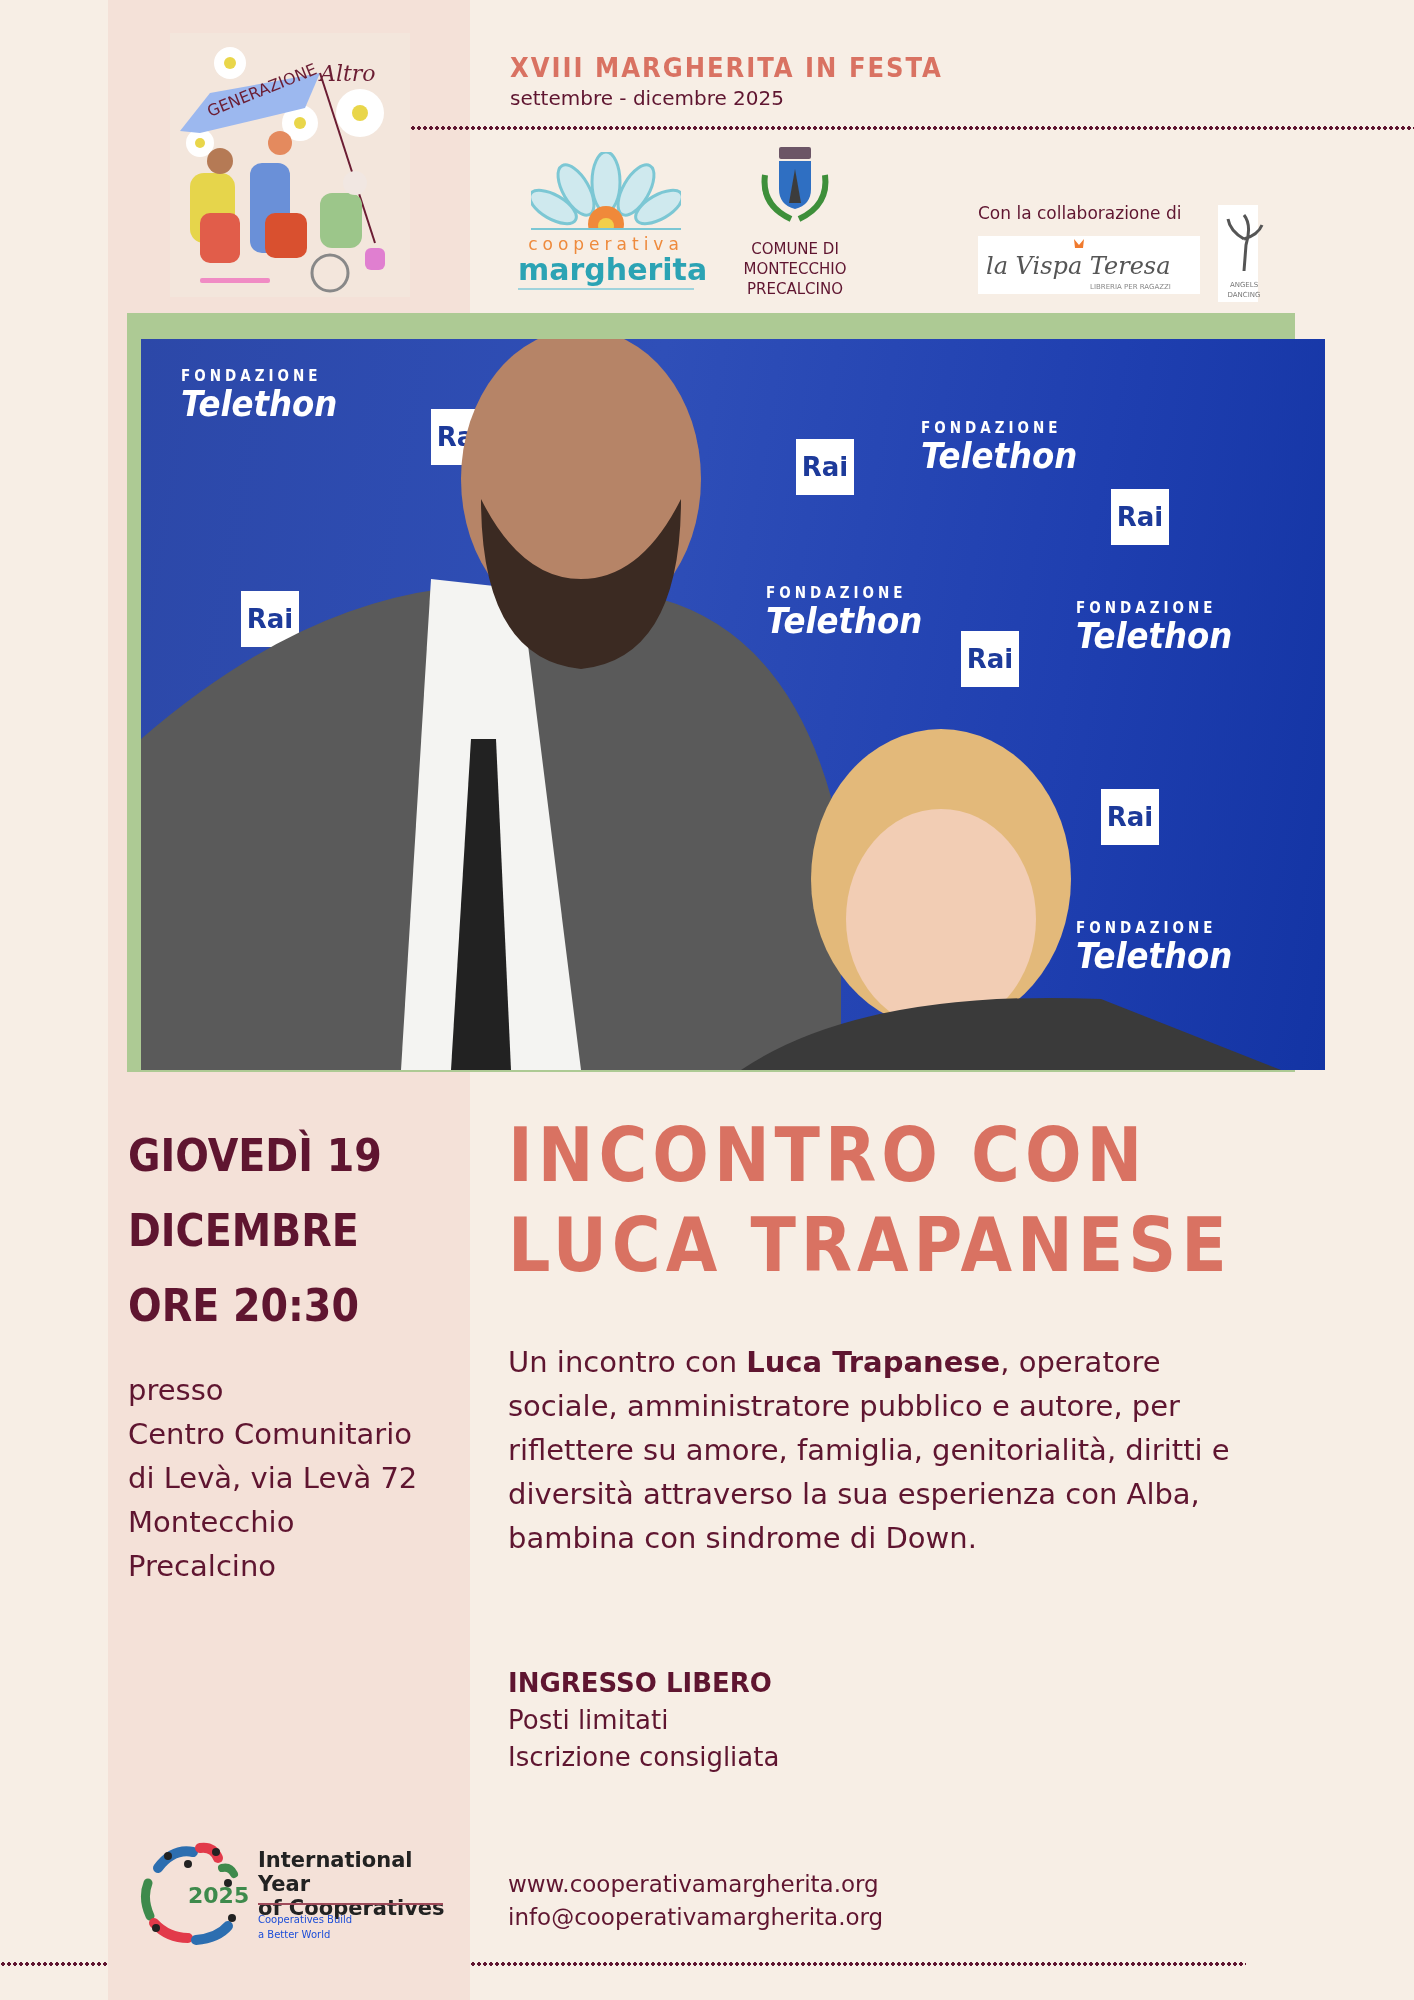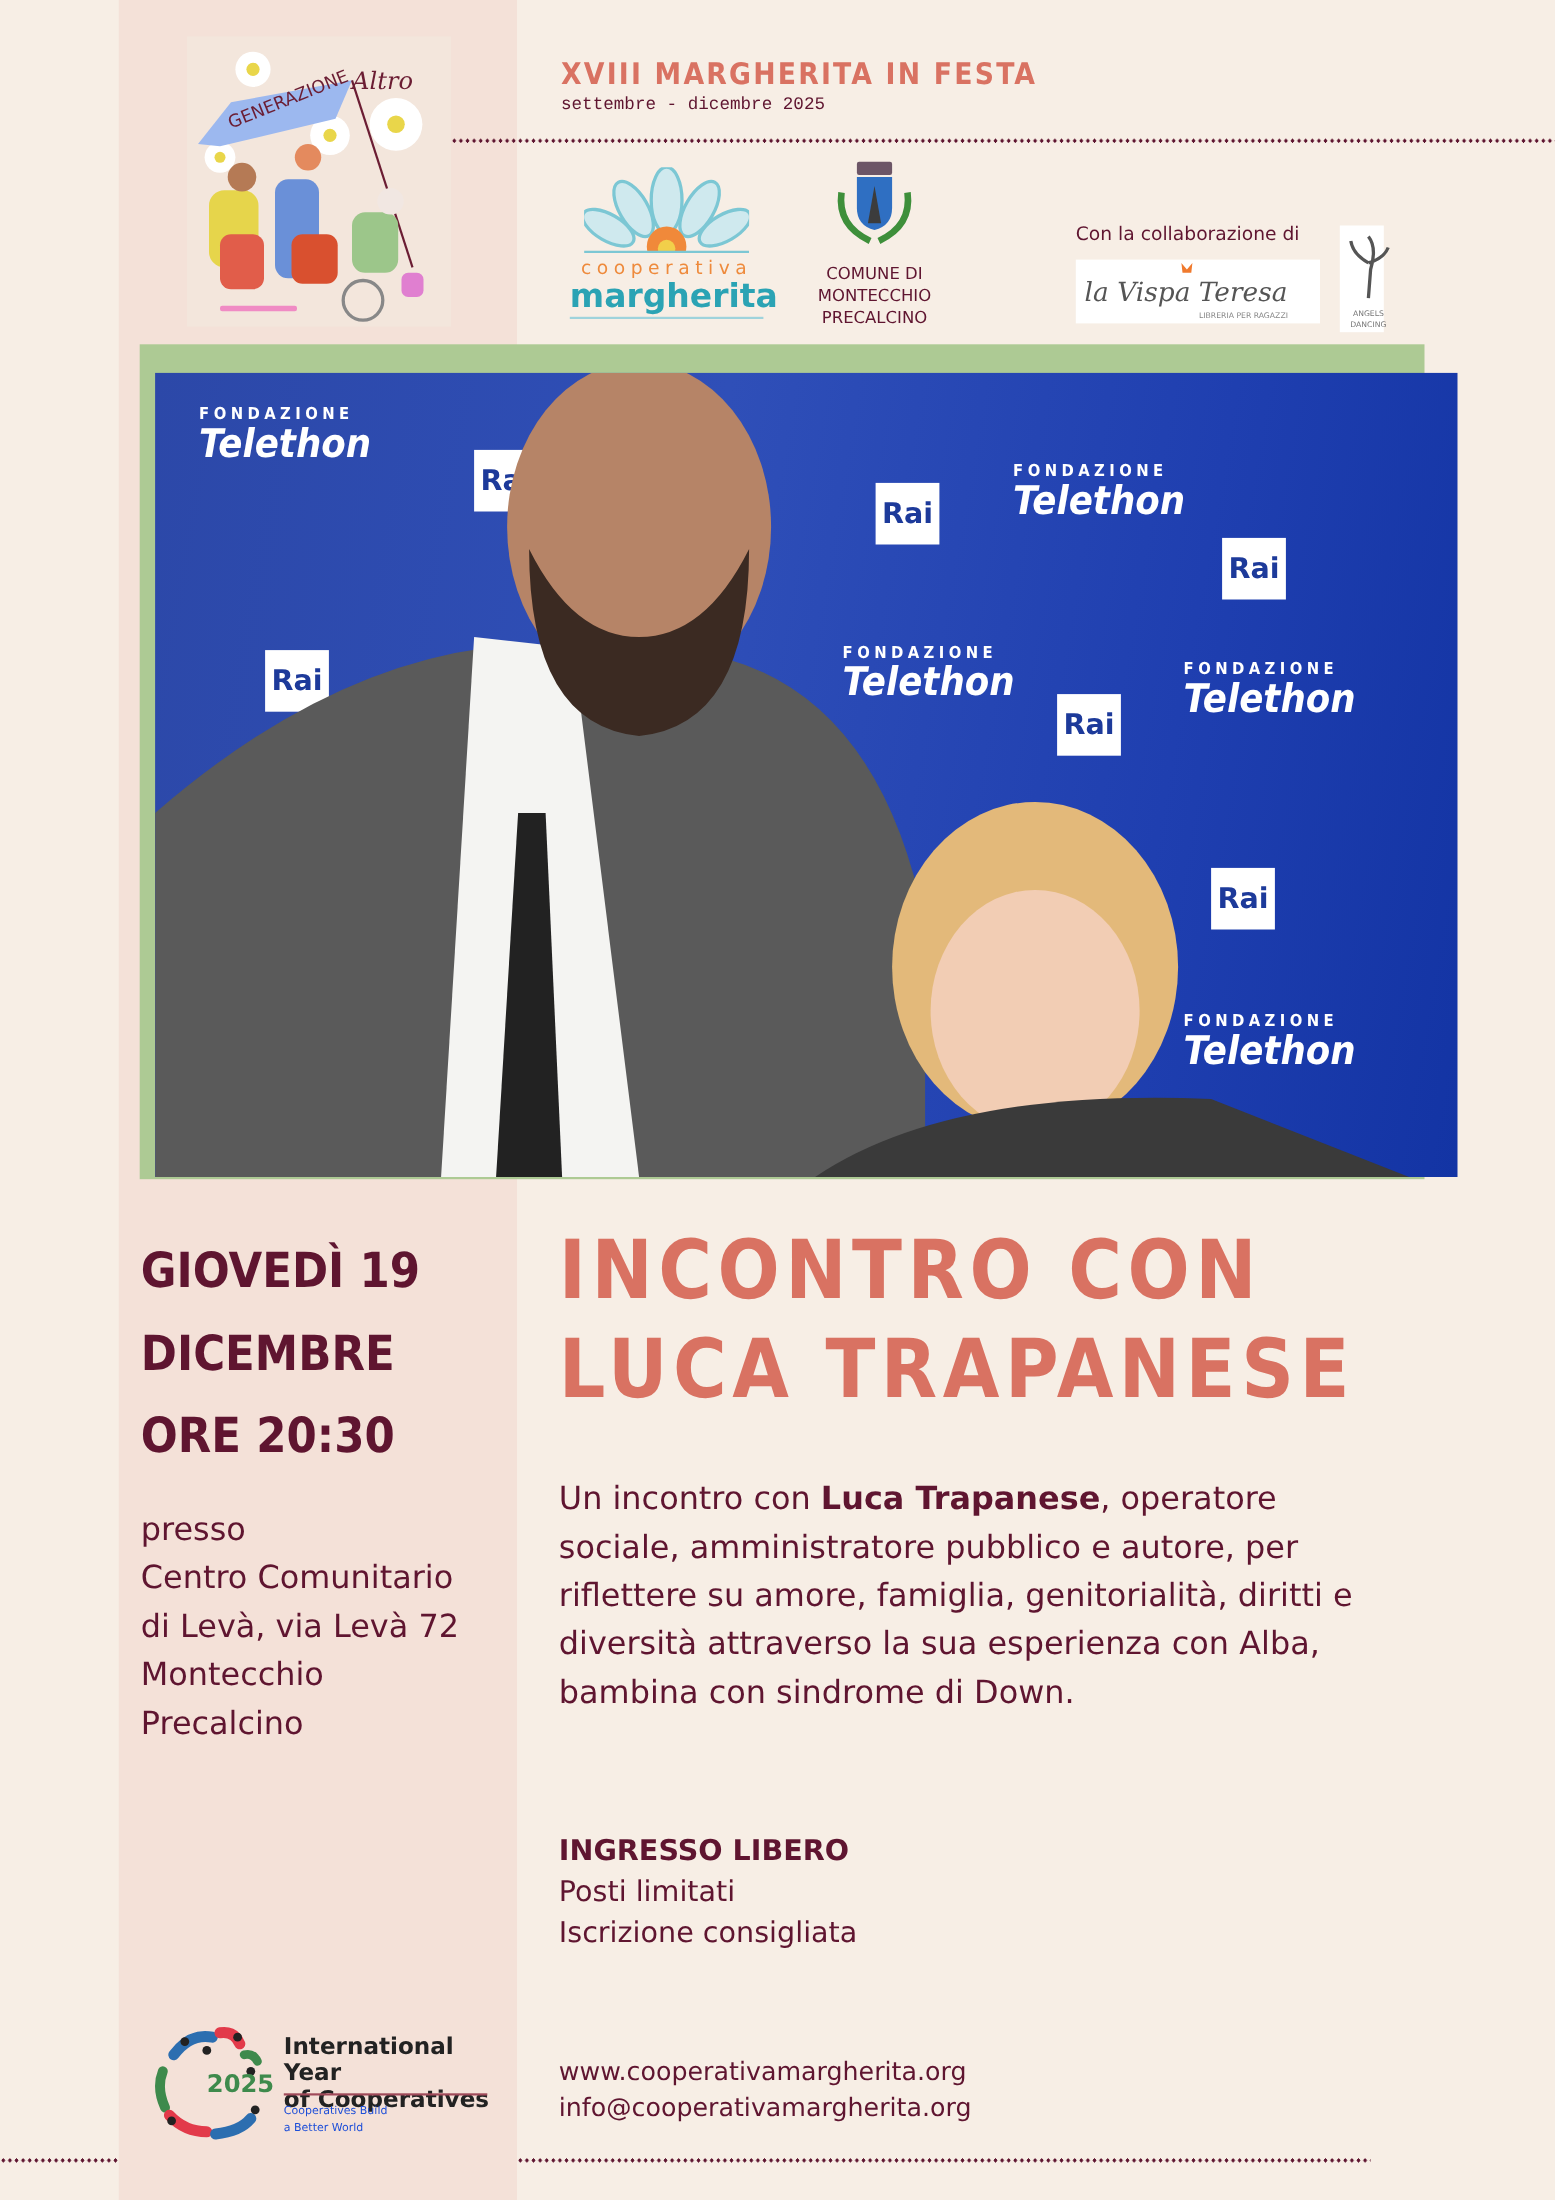--- a/index.html
+++ b/index.html
@@ -1,20 +1,20 @@
 <!DOCTYPE html>
 <html><head>
 <meta charset="utf-8">
 <style>
   html,body{margin:0;padding:0;}
   body{width:1414px;height:2000px;position:relative;overflow:hidden;background:#f7eee5;font-family:"DejaVu Sans","Liberation Sans",sans-serif;color:#5f1530;}
   .left-col{position:absolute;left:108px;top:0;width:362px;height:2000px;background:#f4e1d8;}
   .dots{position:absolute;height:4px;background-image:radial-gradient(circle,#5f1530 1.6px,transparent 1.8px);background-size:6px 4px;background-repeat:repeat-x;}
   .hdr-title{position:absolute;left:510px;top:52px;font-family:"DejaVu Sans Condensed","DejaVu Sans",sans-serif;font-weight:bold;font-size:27px;letter-spacing:2px;color:#d97262;}
-  .hdr-sub{position:absolute;left:510px;top:86px;font-size:16px;color:#5f1530;font-family:Liberation Mono, monospace;}
+  .hdr-sub{position:absolute;left:510px;top:86px;font-size:20px;color:#5f1530;}
   .logo-gen{position:absolute;left:170px;top:33px;width:240px;height:264px;background:#f3e6dc;overflow:hidden;}
   .coop{position:absolute;left:518px;top:152px;width:176px;text-align:center;}
   .coop .petals{width:150px;height:78px;margin:0 auto;position:relative;}
   .coop .word1{font-size:17px;letter-spacing:5px;color:#ee8a3c;margin-top:4px;}
   .coop .word2{font-size:30px;font-weight:bold;color:#2ba3b4;line-height:32px;border-bottom:2px solid #9fd3dc;padding-bottom:2px;}
   .comune{position:absolute;left:730px;top:145px;width:130px;text-align:center;}
   .comune .txt{font-size:15px;line-height:20px;color:#5f1530;margin-top:8px;}
   .collab{position:absolute;left:978px;top:203px;font-size:17px;color:#5f1530;}
   .vispa{position:absolute;left:978px;top:236px;width:222px;height:58px;background:#fff;}
   .angels{position:absolute;left:1218px;top:205px;width:40px;height:97px;background:#fff;}

